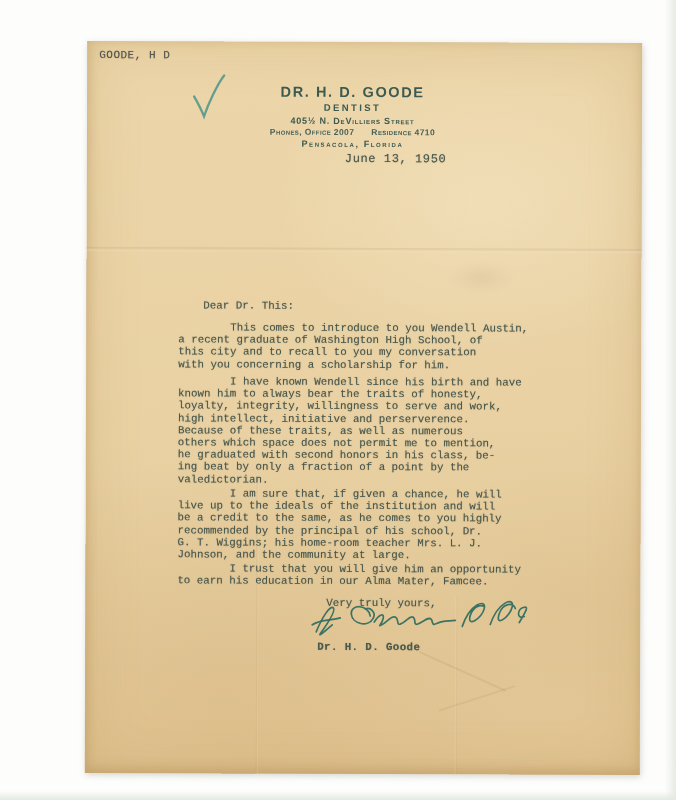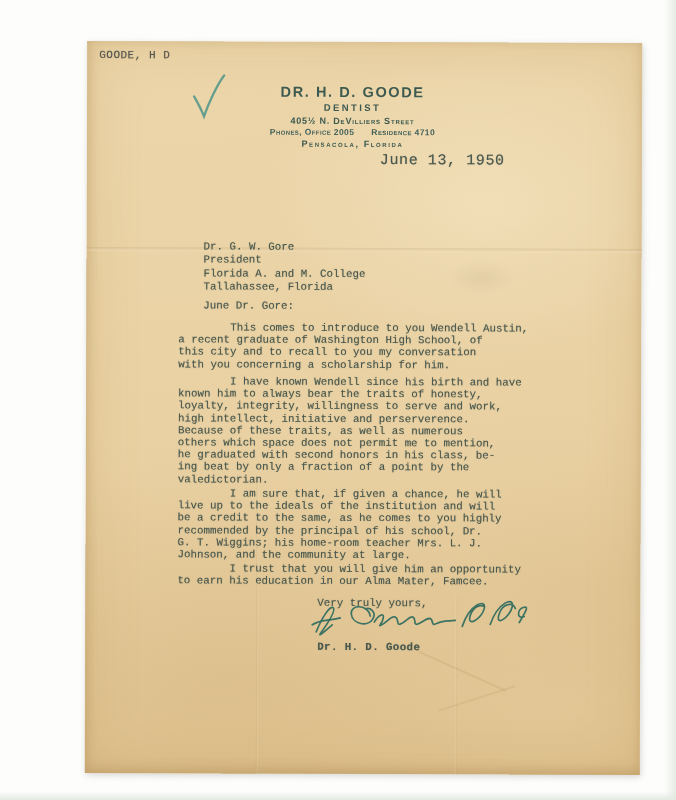--- a/index.html
+++ b/index.html
@@ -73,35 +73,35 @@
     text-align:center;color:#3d5a50;
   }
   .lh-name{font-size:14.5px;font-weight:bold;letter-spacing:1.6px;}
   .lh-prof{font-size:9.5px;font-weight:bold;letter-spacing:2.4px;margin-top:2px;}
   .lh-street{font-size:9px;font-weight:bold;letter-spacing:0.8px;margin-top:3px;font-variant:small-caps;}
   .lh-phones{
     display:flex;justify-content:center;gap:17px;margin-top:1px;
     font-size:8.5px;font-weight:bold;letter-spacing:0.4px;font-variant:small-caps;color:#46625a;
   }
   .lh-city{font-size:9px;font-weight:bold;letter-spacing:1.6px;margin-top:2px;font-variant:small-caps;}
-  .date-line{position:absolute;left:258px;top:110px;font-size:15px;letter-spacing:0.6px;margin-left:35px;}
+  .date-line{position:absolute;left:258px;top:110px;font-size:12px;letter-spacing:0.6px;}
   .recipient{
     position:absolute;left:117px;top:199px;
     font-size:10.8px;line-height:13.4px;white-space:pre;
   }
   .salutation{position:absolute;left:117px;top:258px;font-size:10.8px;}
   .para{
     position:absolute;left:92px;
     font-size:10.8px;line-height:12.2px;white-space:pre;text-indent:52px;
   }
   .p1{top:280px;}
   .p2{top:334px;}
   .p3{top:446px;}
   .p4{top:521px;}
-  .valediction{position:absolute;left:232px;top:555px;font-size:10.8px;text-align:center;}
+  .valediction{position:absolute;left:241px;top:555px;font-size:10.8px;text-align:center;}
   .signature{position:absolute;left:224px;top:550px;}
   .sig-stroke{fill:none;stroke:#2f6b5e;stroke-width:1.7;stroke-linecap:round;opacity:0.92;}
   .typed-name{position:absolute;left:232px;top:599px;font-size:10.8px;font-weight:bold;letter-spacing:0.4px;}
 </style>
 </head>
 <body>
 
 <div class="scan">
   <div class="edge-right"></div>
   <div class="edge-bottom"></div>
@@ -119,34 +119,30 @@
 
     <svg class="checkmark" width="38" height="50" viewBox="0 0 38 50">
       <path d="M4,24 C8,31 12,39 14,44 C18,32 27,12 34,3" fill="none" stroke="#4f948a" stroke-width="2.3" stroke-linecap="round" opacity="0.85"></path>
     </svg>
 
     <div class="letterhead">
       <div class="lh-name">DR. H. D. GOODE</div>
       <div class="lh-prof">DENTIST</div>
       <div class="lh-street">405½ N. DeVilliers Street</div>
       <div class="lh-phones">
-        <span>Phones, Office 2005</span>
+        <span>Phones, Office 2007</span>
         <span>Residence 4710</span>
       </div>
       <div class="lh-city">Pensacola, Florida</div>
     </div>
 
     <div class="date-line mono">June 13, 1950</div>
 
-    <div class="recipient mono">Dr. G. W. Gore
-President
-Florida A. and M. College
-Tallahassee, Florida</div>
 
-    <div class="salutation mono">June Dr. Gore:</div>
+    <div class="salutation mono">Dear Dr. This:</div>
 
     <div class="para p1 mono">This comes to introduce to you Wendell Austin,
 a recent graduate of Washington High School, of
 this city and to recall to you my conversation
 with you concerning a scholarship for him.</div>
     <div class="para p2 mono">I have known Wendell since his birth and have
 known him to always bear the traits of honesty,
 loyalty, integrity, willingness to serve and work,
 high intellect, initiative and perserverence.
 Because of these traits, as well as numerous

